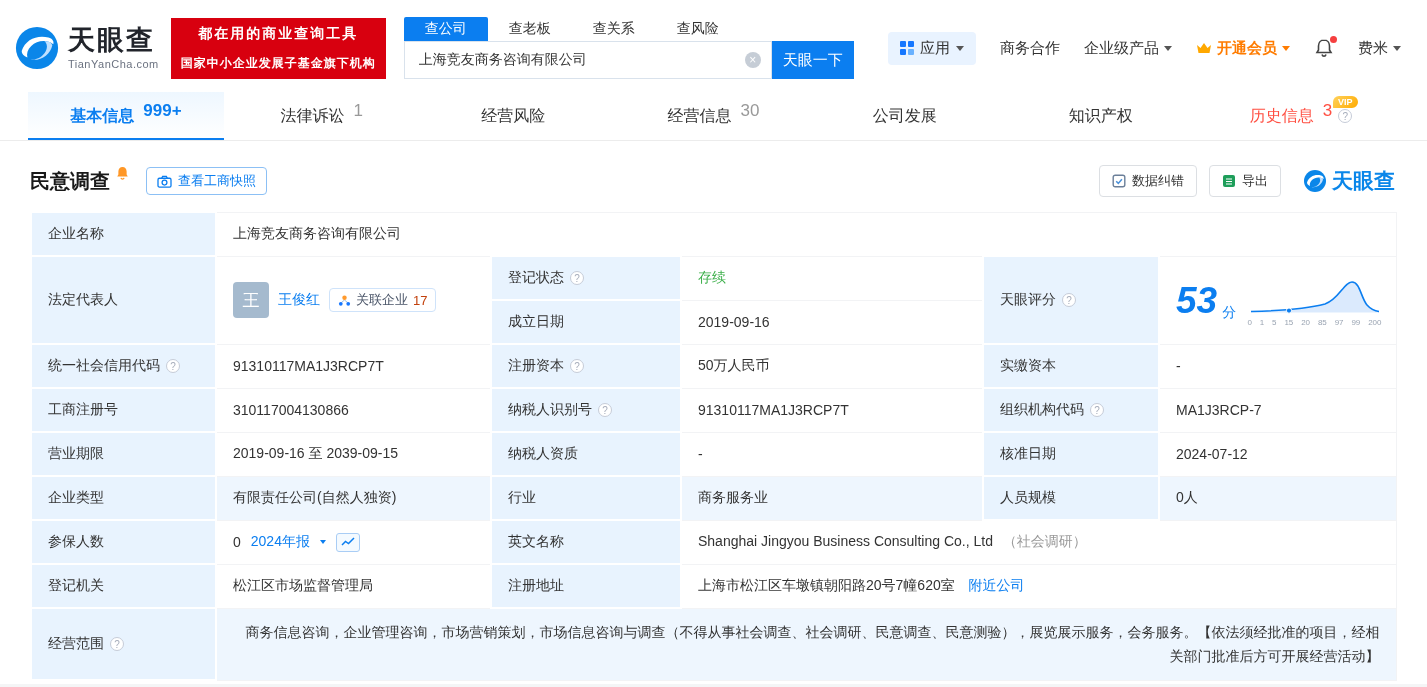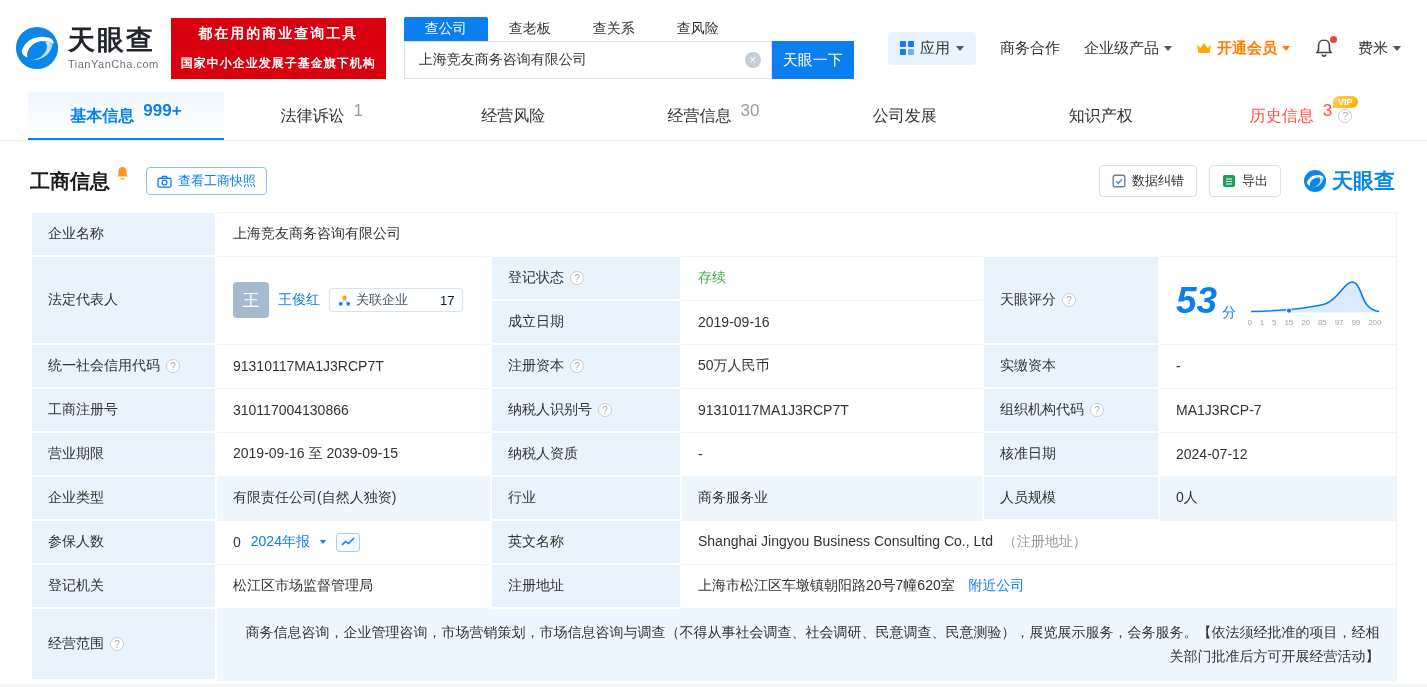--- a/index.html
+++ b/index.html
@@ -72,21 +72,21 @@
   .lbl-inner { display:flex; align-items:center; }
   .link { color:#0b7ef0; text-decoration:none; }
   .green { color:#3eb04c; }
   .muted { color:#999; }
   .cellflex { display:flex; align-items:center; gap:10px; }
 
   .rep { display:flex; align-items:center; gap:9px; }
   .avatar { width:36px; height:36px; background:#a5bace; color:#fff; font-size:17px; display:flex; align-items:center; justify-content:center; border-radius:4px; flex:none; }
   .rel-badge { display:inline-flex; align-items:center; gap:5px; border:1px solid #cfe3fa; border-radius:4px; padding:2px 8px; font-size:13px; background:#fff; }
   .rel-text { color:#4a5568; }
-  .rel-count { color:#0f172a;margin-left:27px; }
+  .rel-count { color:#c2410c; }
 
   .score-cell-inner { display:flex; align-items:center; gap:5px; padding-right:2px; }
   .score-num { color:#0b7ef0; font-size:37px; font-weight:bold; font-style:italic; line-height:1; }
   .score-unit { color:#0b7ef0; font-size:14px; align-self:flex-end; margin-bottom:5px; }
   .score-chart { margin-left:auto; width:134px; }
   .axis { display:flex; justify-content:space-between; font-size:8px; color:#9aa4b2; margin-top:1px; }
 
   .trend-box { display:inline-flex; align-items:center; justify-content:center; width:24px; height:19px; border:1px solid #a9cdf5; border-radius:3px; background:#f4faff; }
 
   tr.scope-row td { height:72px; }
@@ -199,21 +199,21 @@
     </div>
     <div class="tab history" data-interactable="true">
       <span class="vip-badge" data-interactable="false">VIP</span>
       <span data-interactable="false">历史信息</span>
       <span class="tab-count" data-interactable="false">3</span>
       <span class="help" data-interactable="true">?</span>
     </div>
   </nav>
 
   <div class="section-head" data-interactable="false">
-    <span class="section-title" data-interactable="false">工商信息</span>
+    <span class="section-title" data-interactable="false">民意调查</span>
     <svg class="section-bell" width="15" height="16" viewBox="0 0 20 20" data-interactable="true">
       <path d="M10 2 C6.7 2 4.5 4.6 4.5 8 L4.5 12 L3 14.5 L17 14.5 L15.5 12 L15.5 8 C15.5 4.6 13.3 2 10 2 Z" fill="#ff9726"></path>
       <path d="M8 16.5 C8.3 17.6 9 18.2 10 18.2 C11 18.2 11.7 17.6 12 16.5" fill="none" stroke="#ff9726" stroke-width="1.8"></path>
     </svg>
     <div class="snapshot-btn" data-interactable="true">
       <svg width="15" height="13" viewBox="0 0 16 14" data-interactable="false">
         <rect x="1" y="3.5" width="14" height="9.5" rx="1.5" fill="none" stroke="#0b7ef0" stroke-width="1.4"></rect>
         <path d="M5 3.5 L6 1.5 L10 1.5 L11 3.5" fill="none" stroke="#0b7ef0" stroke-width="1.4"></path>
         <circle cx="8" cy="8.2" r="2.6" fill="none" stroke="#0b7ef0" stroke-width="1.4"></circle>
       </svg>
@@ -440,21 +440,21 @@
             </span>
           </div>
         </td>
         <td class="lbl" data-interactable="false">
             <span class="lbl-inner">
               <span data-interactable="false">英文名称</span>
             </span>
           </td>
         <td class="val" colspan="3" data-interactable="false">
           <span data-interactable="false">Shanghai Jingyou Business Consulting Co., Ltd</span>
-          <span class="muted" data-interactable="false" style="margin-left:6px;">（注册地址）</span>
+          <span class="muted" data-interactable="false" style="margin-left:6px;">（社会调研）</span>
         </td>
       </tr>
 
       <tr data-interactable="false">
         <td class="lbl" data-interactable="false">
             <span class="lbl-inner">
               <span data-interactable="false">登记机关</span>
             </span>
           </td>
         <td class="val" data-interactable="false"><span data-interactable="false">松江区市场监督管理局</span></td>

